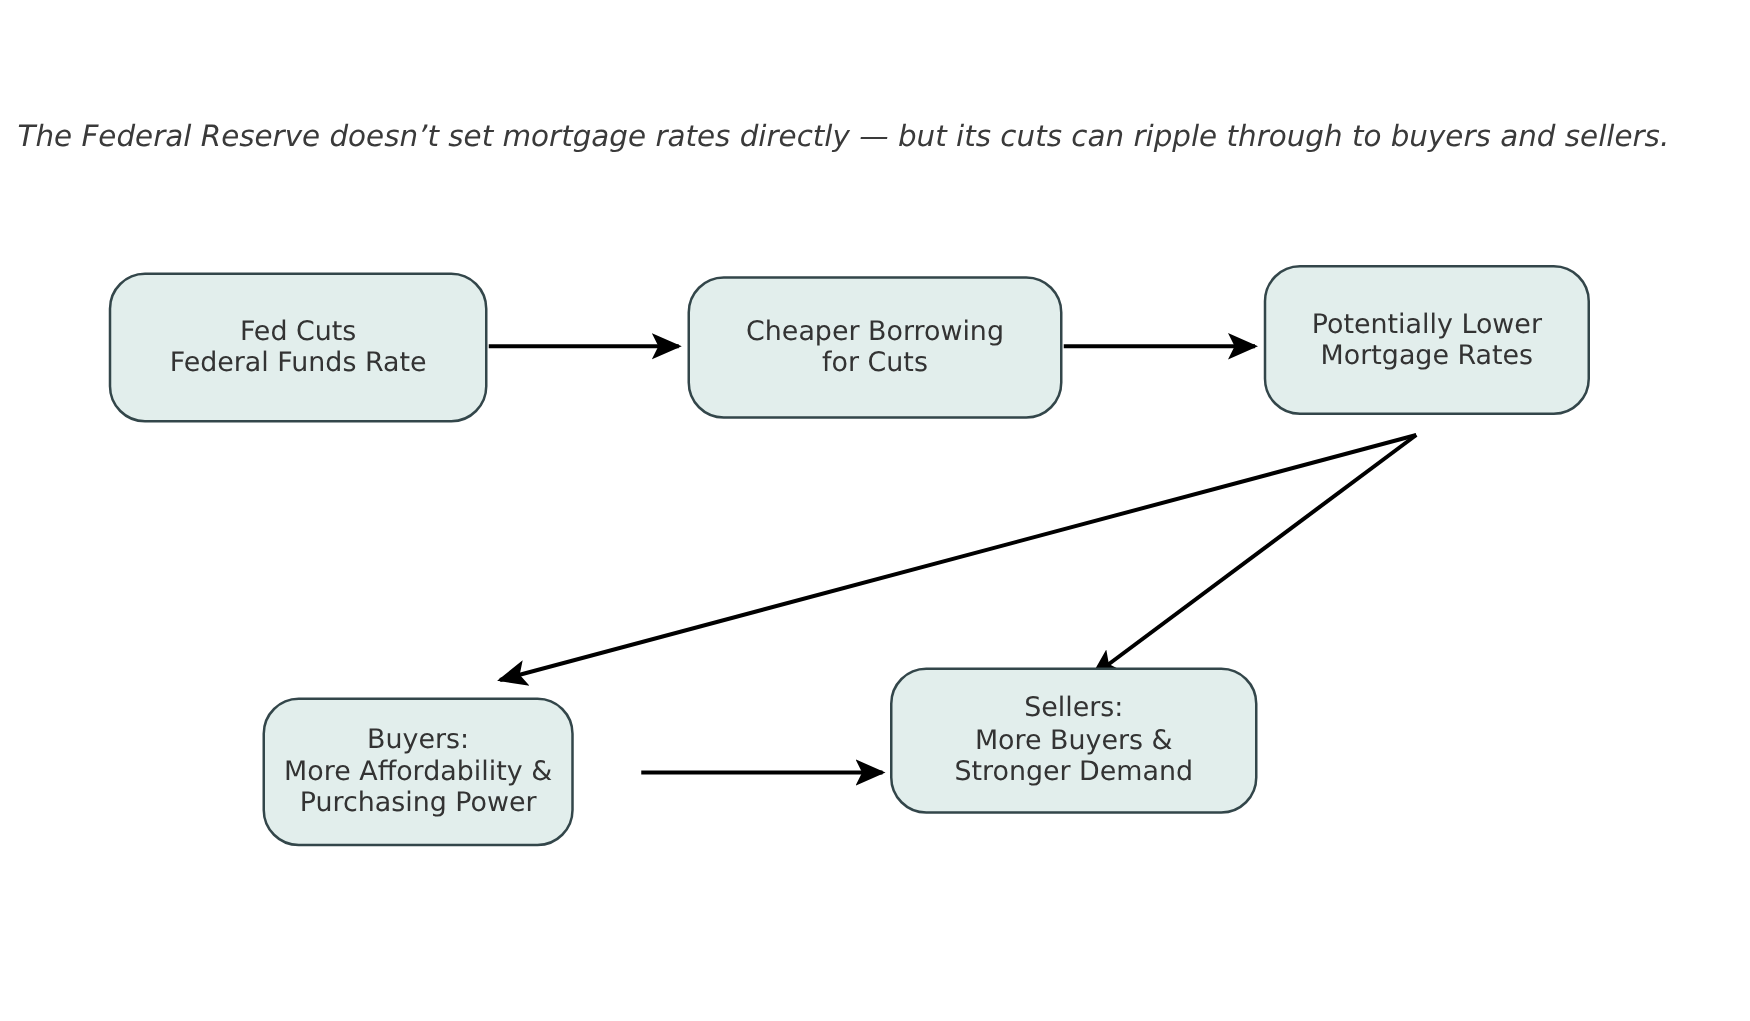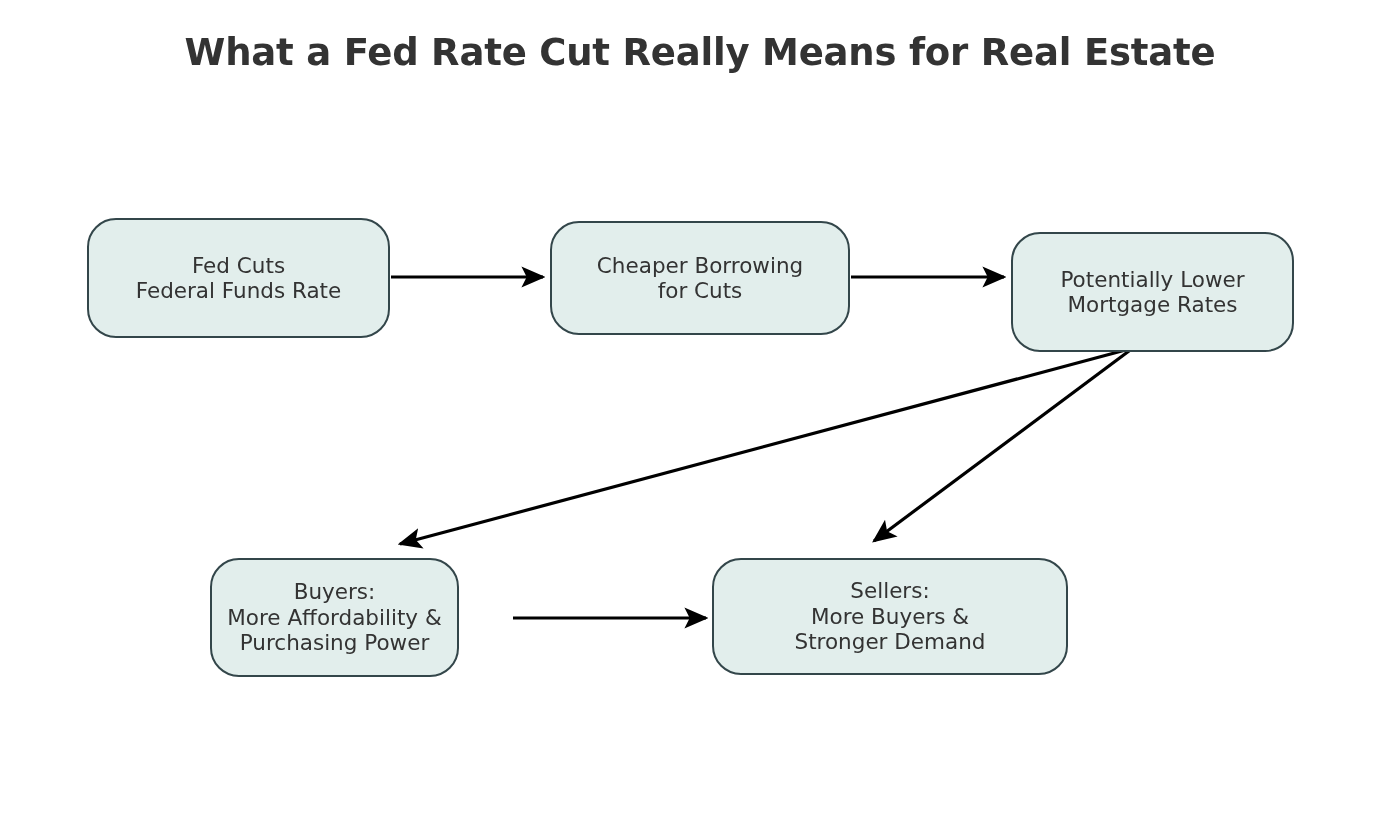--- a/index.html
+++ b/index.html
@@ -61,39 +61,39 @@
     justify-content: center;
     text-align: center;
     color: #333333;
     font-size: 21.5px;
     line-height: 25.5px;
     white-space: pre-line;
   }
 
   #node-fed-cuts       { left: 87px;   top: 218px; width: 303px; height: 120px; }
   #node-cheaper-borrow { left: 550px;  top: 221px; width: 300px; height: 114px; }
-  #node-lower-mortgage { left: 1011px; top: 232px; width: 283px; height: 120px; }
+  #node-lower-mortgage { left: 1011px; top: 212px; width: 261px; height: 120px; }
   #node-buyers         { left: 210px;  top: 558px; width: 249px; height: 119px; }
-  #node-sellers        { left: 712px;  top: 558px; width: 356px; height: 117px; }
+  #node-sellers        { left: 712px;  top: 534px; width: 294px; height: 117px; }
 
   
   #edges {
     position: absolute;
     left: 0; top: 0;
     width: 1400px; height: 817px;
     pointer-events: none;
   }
 </style>
 </head>
 <body>
 
 <div id="canvas">
 
-  <div class="title">What a Fed Rate Cut Really Means for Real Estate</div>
 
+  <div class="subtitle">The Federal Reserve doesn’t set mortgage rates directly — but its cuts can ripple through to buyers and sellers.</div>
 
   <svg id="edges" viewBox="0 0 1400 817" width="1400" height="817">
     <defs>
       <marker id="arrowhead" viewBox="0 0 10 10" refX="9" refY="5" markerWidth="7.5" markerHeight="7.5" orient="auto-start-reverse">
         <path d="M 0 0.6 L 10 5 L 0 9.4 L 2.2 5 Z" fill="#000000"></path>
       </marker>
     </defs>
 
     <g stroke="#000000" stroke-width="3.2" fill="none" marker-end="url(#arrowhead)">
       <line x1="391" y1="277" x2="543" y2="277"></line>

